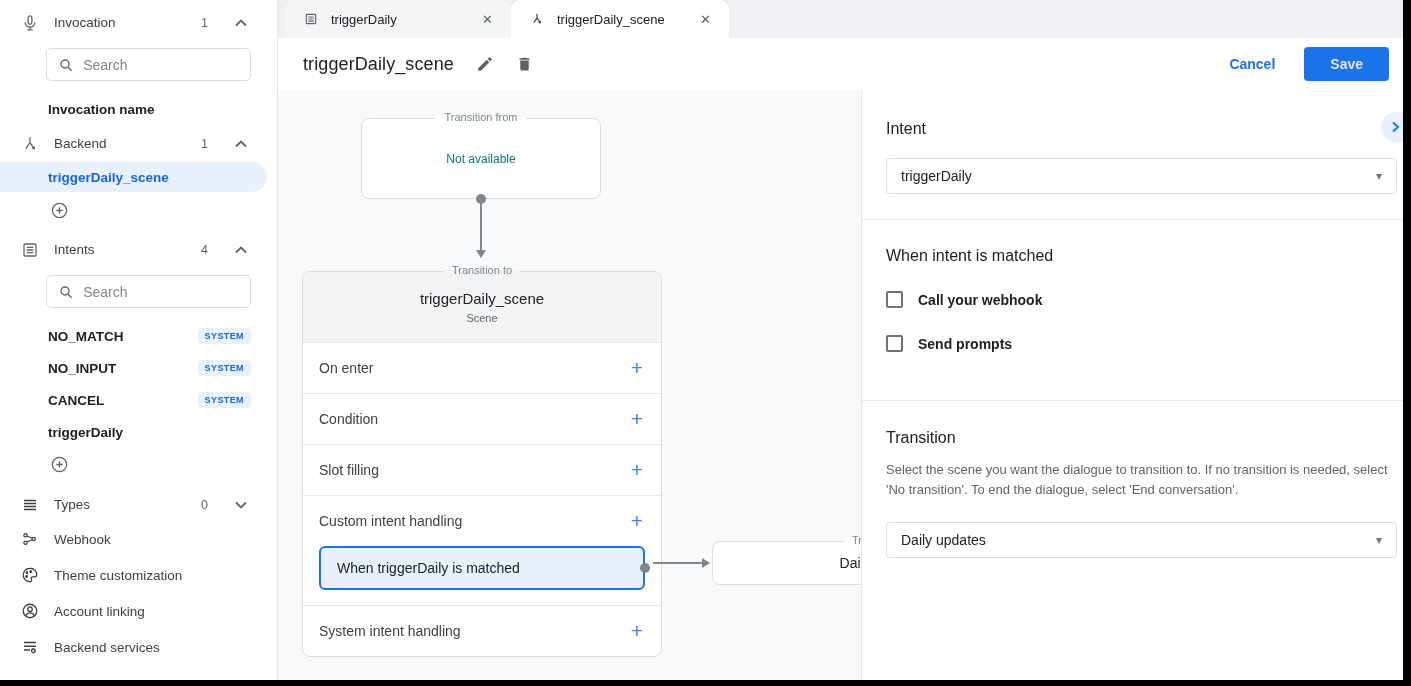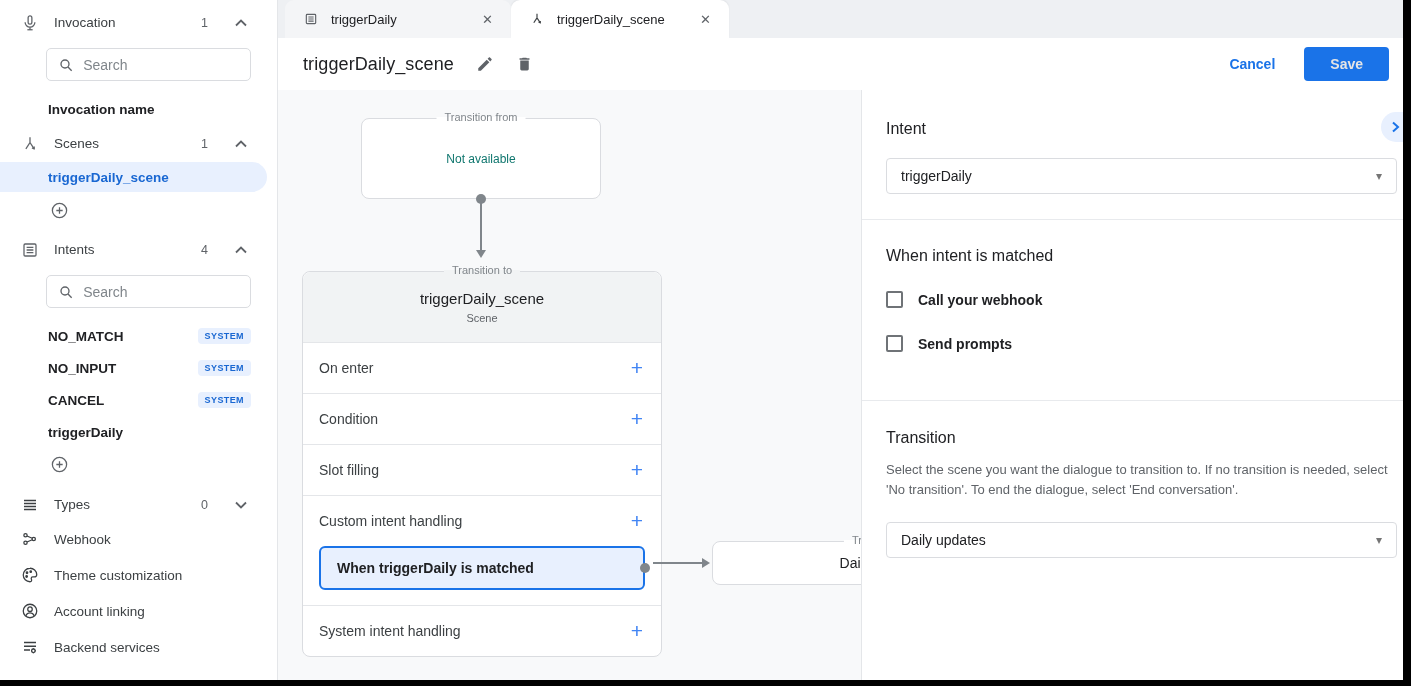--- a/index.html
+++ b/index.html
@@ -58,21 +58,21 @@
   .scene-card { left:24px; top:181px; width:360px; background:#fff; }
   .scene-card .flegend { background:linear-gradient(#f8f9fa 46%, #f1f3f4 46%); }
   .scene-head { background:#f1f3f4; border-radius:8px 8px 0 0; height:70px; display:flex; flex-direction:column; align-items:center; justify-content:center; gap:5px; }
   .scene-head .stitle { font-size:15px; color:#202124; }
   .scene-head .ssub { font-size:11px; color:#5f6368; }
   .srow { border-top:1px solid #e4e6e9; padding:0 16px; }
   .srow-line { height:50px; display:flex; align-items:center; }
   .srow-line .rlabel { font-size:14px; color:#3c4043; flex:1; }
   .add-btn { color:#4285f4; font-size:21px; font-weight:400; background:none; border:none; cursor:pointer; line-height:20px; padding:0 2px; font-family:"Liberation Sans",sans-serif; }
   .chip { position:relative; height:44px; margin:0 0 15px 0; background:#e8f0fe; border:2px solid #1a73e8; border-radius:6px; display:flex; align-items:center; padding:0 16px; cursor:pointer; }
-  .chip .clabel { font-size:14px; color:#202124;font-weight:bold; }
+  .chip .clabel { font-size:14px; color:#202124; }
   .chip .dot { right:-7px; top:50%; margin-top:-5px; }
 
   .target-card { left:434px; top:451px; width:340px; height:44px; display:flex; align-items:center; justify-content:center; }
   .target-card .flegend { background:linear-gradient(#f8f9fa 46%, #fff 46%); }
   .target-card .fbody { font-size:14px; color:#202124; white-space:nowrap; }
 
   
   .panel { flex:1; background:#fff; border-left:1px solid #e4e6e9; position:relative; padding:0 0 0 24px; overflow:hidden; }
   .collapse-pill { position:absolute; right:0; top:22px; width:22px; height:30px; background:#e8f0fe; border-radius:15px 0 0 15px; display:flex; align-items:center; justify-content:flex-end; padding-right:3px; cursor:pointer; border:none; }
   .p-heading { font-size:16px; color:#202124; }
@@ -127,21 +127,21 @@
 
     <div class="side-row" style="margin-top:2px">
       <span class="sicon">
         <svg width="18" height="18" viewBox="0 0 24 24" fill="none" stroke="#5f6368" stroke-width="1.7">
             <path d="M12 3v7"></path>
             <path d="M12 10l-5.5 8.5"></path>
             <path d="M12 10l5.5 8.5"></path>
             <path d="M14.6 17.2l2.9 1.3.2-3.2"></path>
           </svg>
       </span>
-      <span class="lbl">Scenes</span>
+      <span class="lbl">Backend</span>
       <span class="count">1</span>
       <span class="sicon">
         <svg width="12" height="8" viewBox="0 0 12 8" fill="none" stroke="#5f6368" stroke-width="1.8">
             <path d="M1 6.5 6 1.5 11 6.5"></path>
           </svg>
       </span>
     </div>
 
     <div class="side-selected">
       <span class="name">triggerDaily_scene</span>

